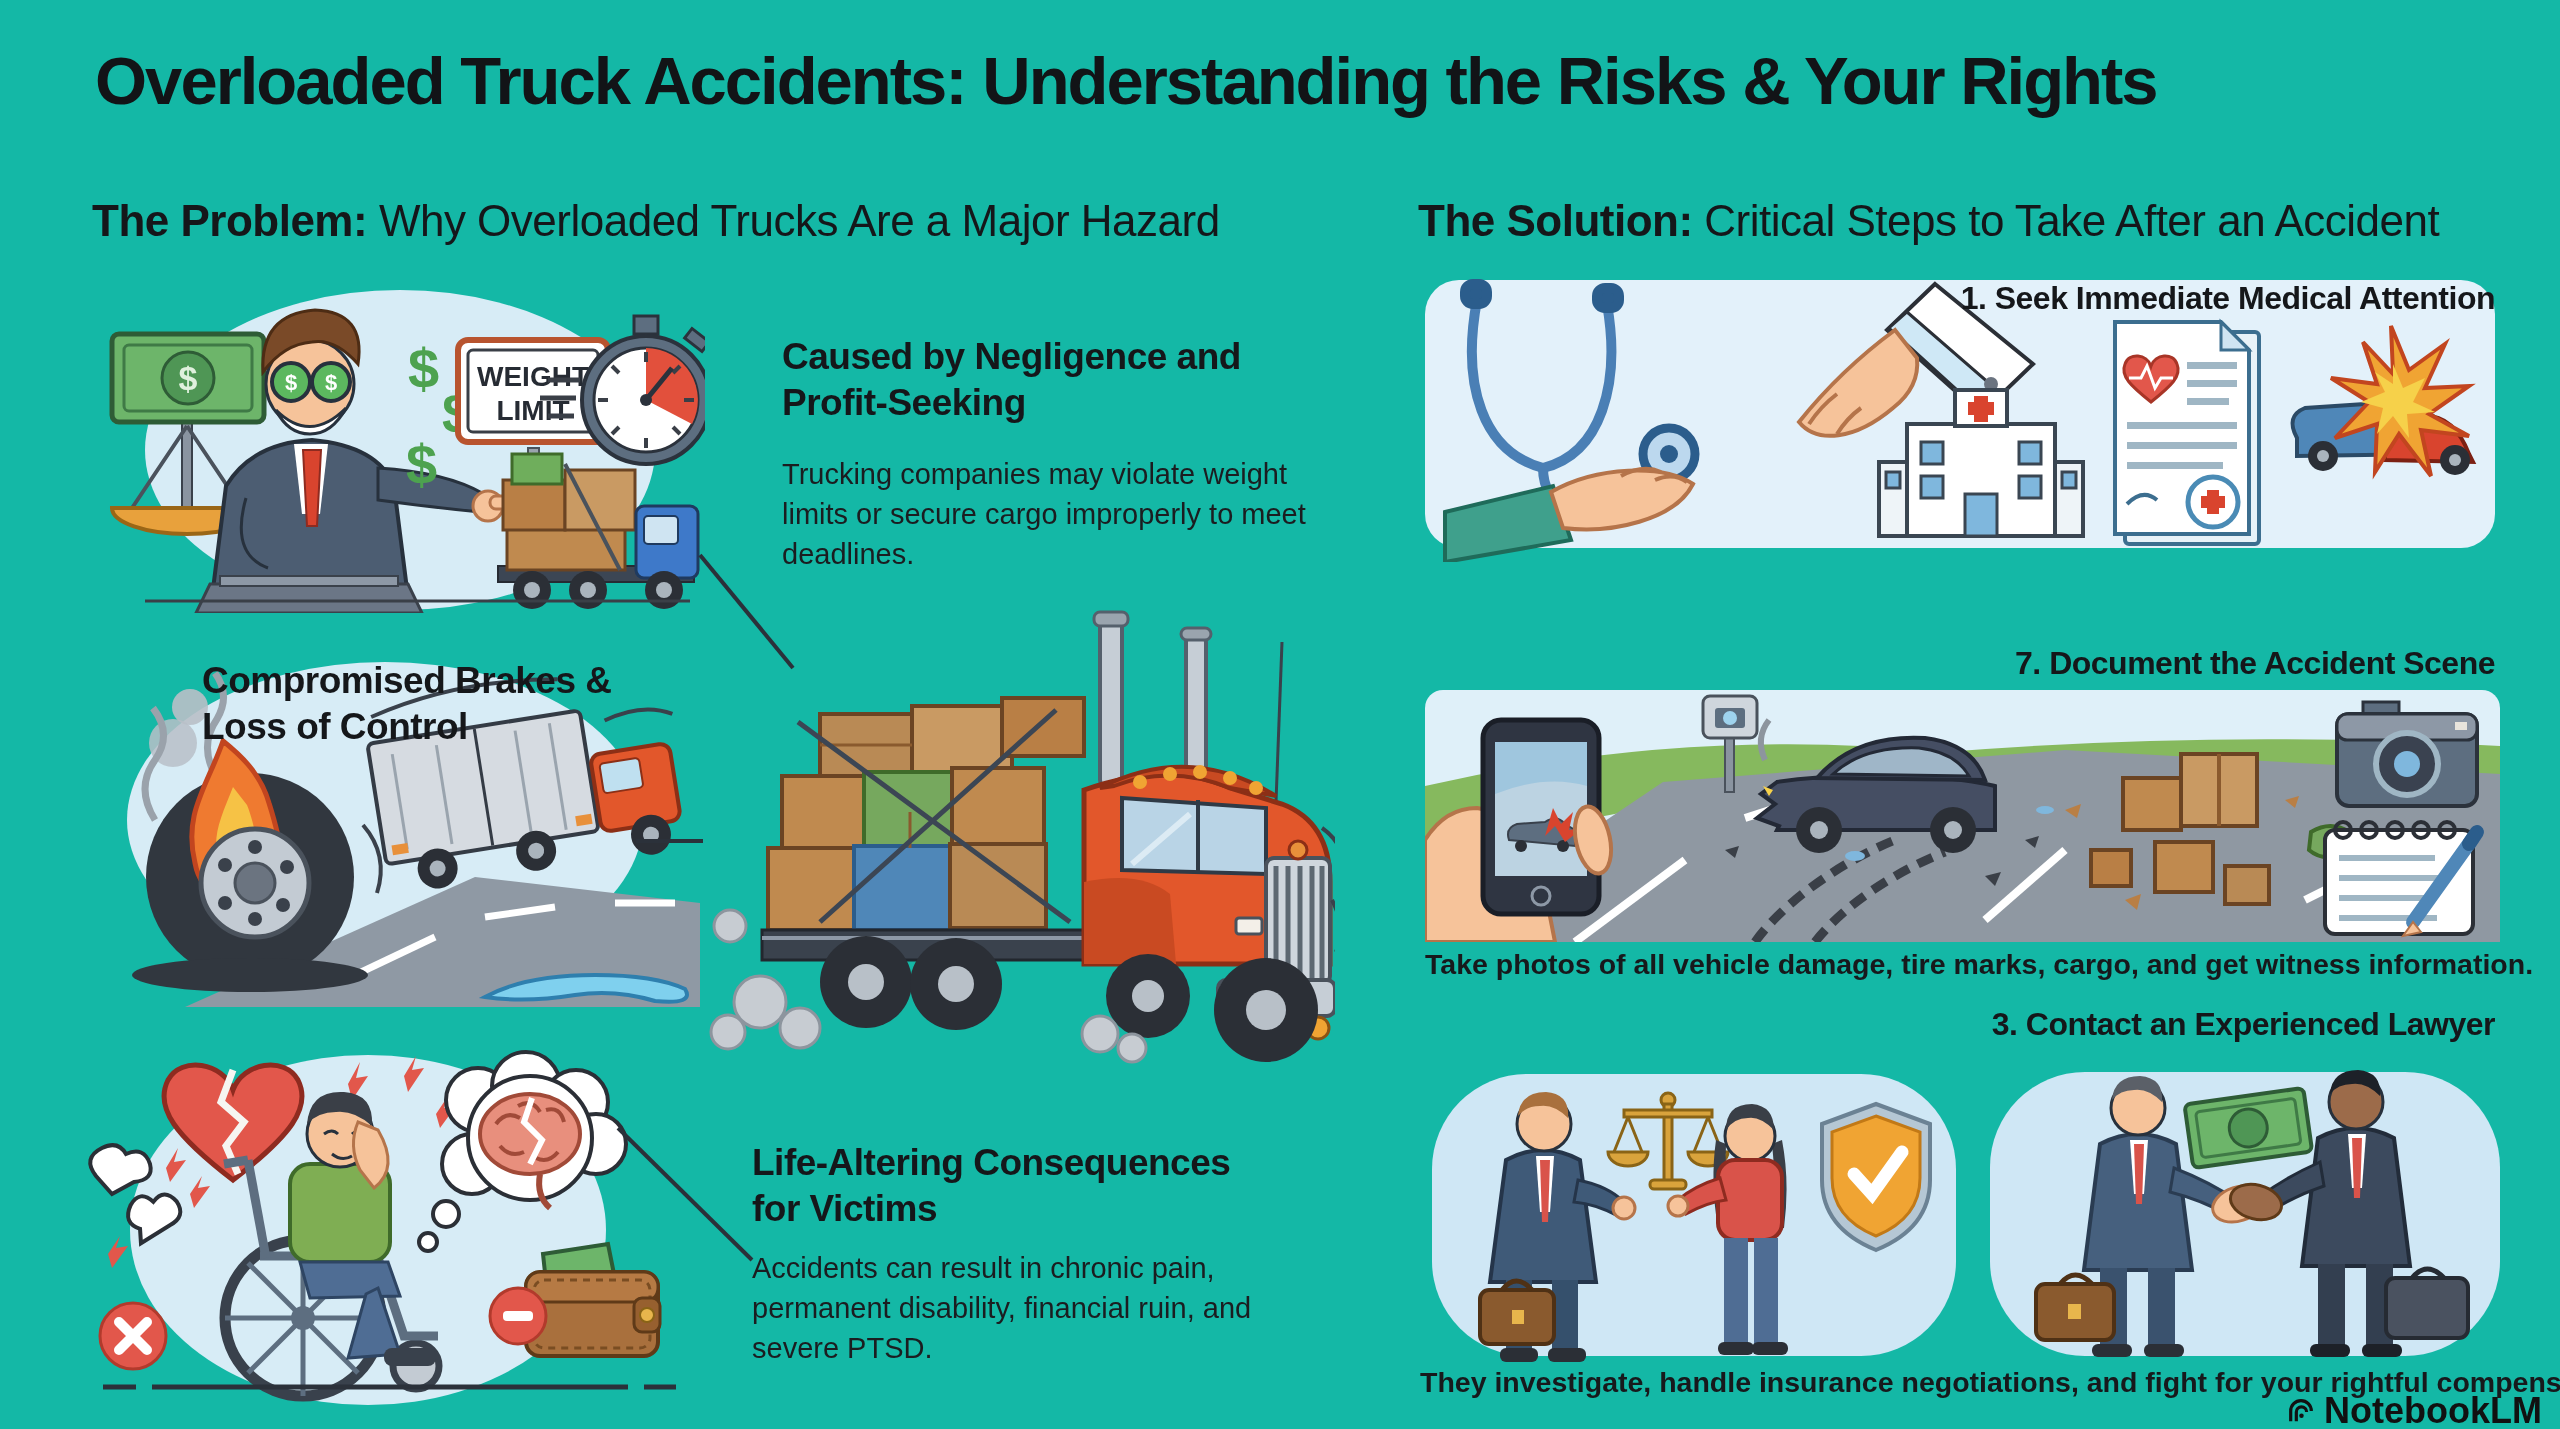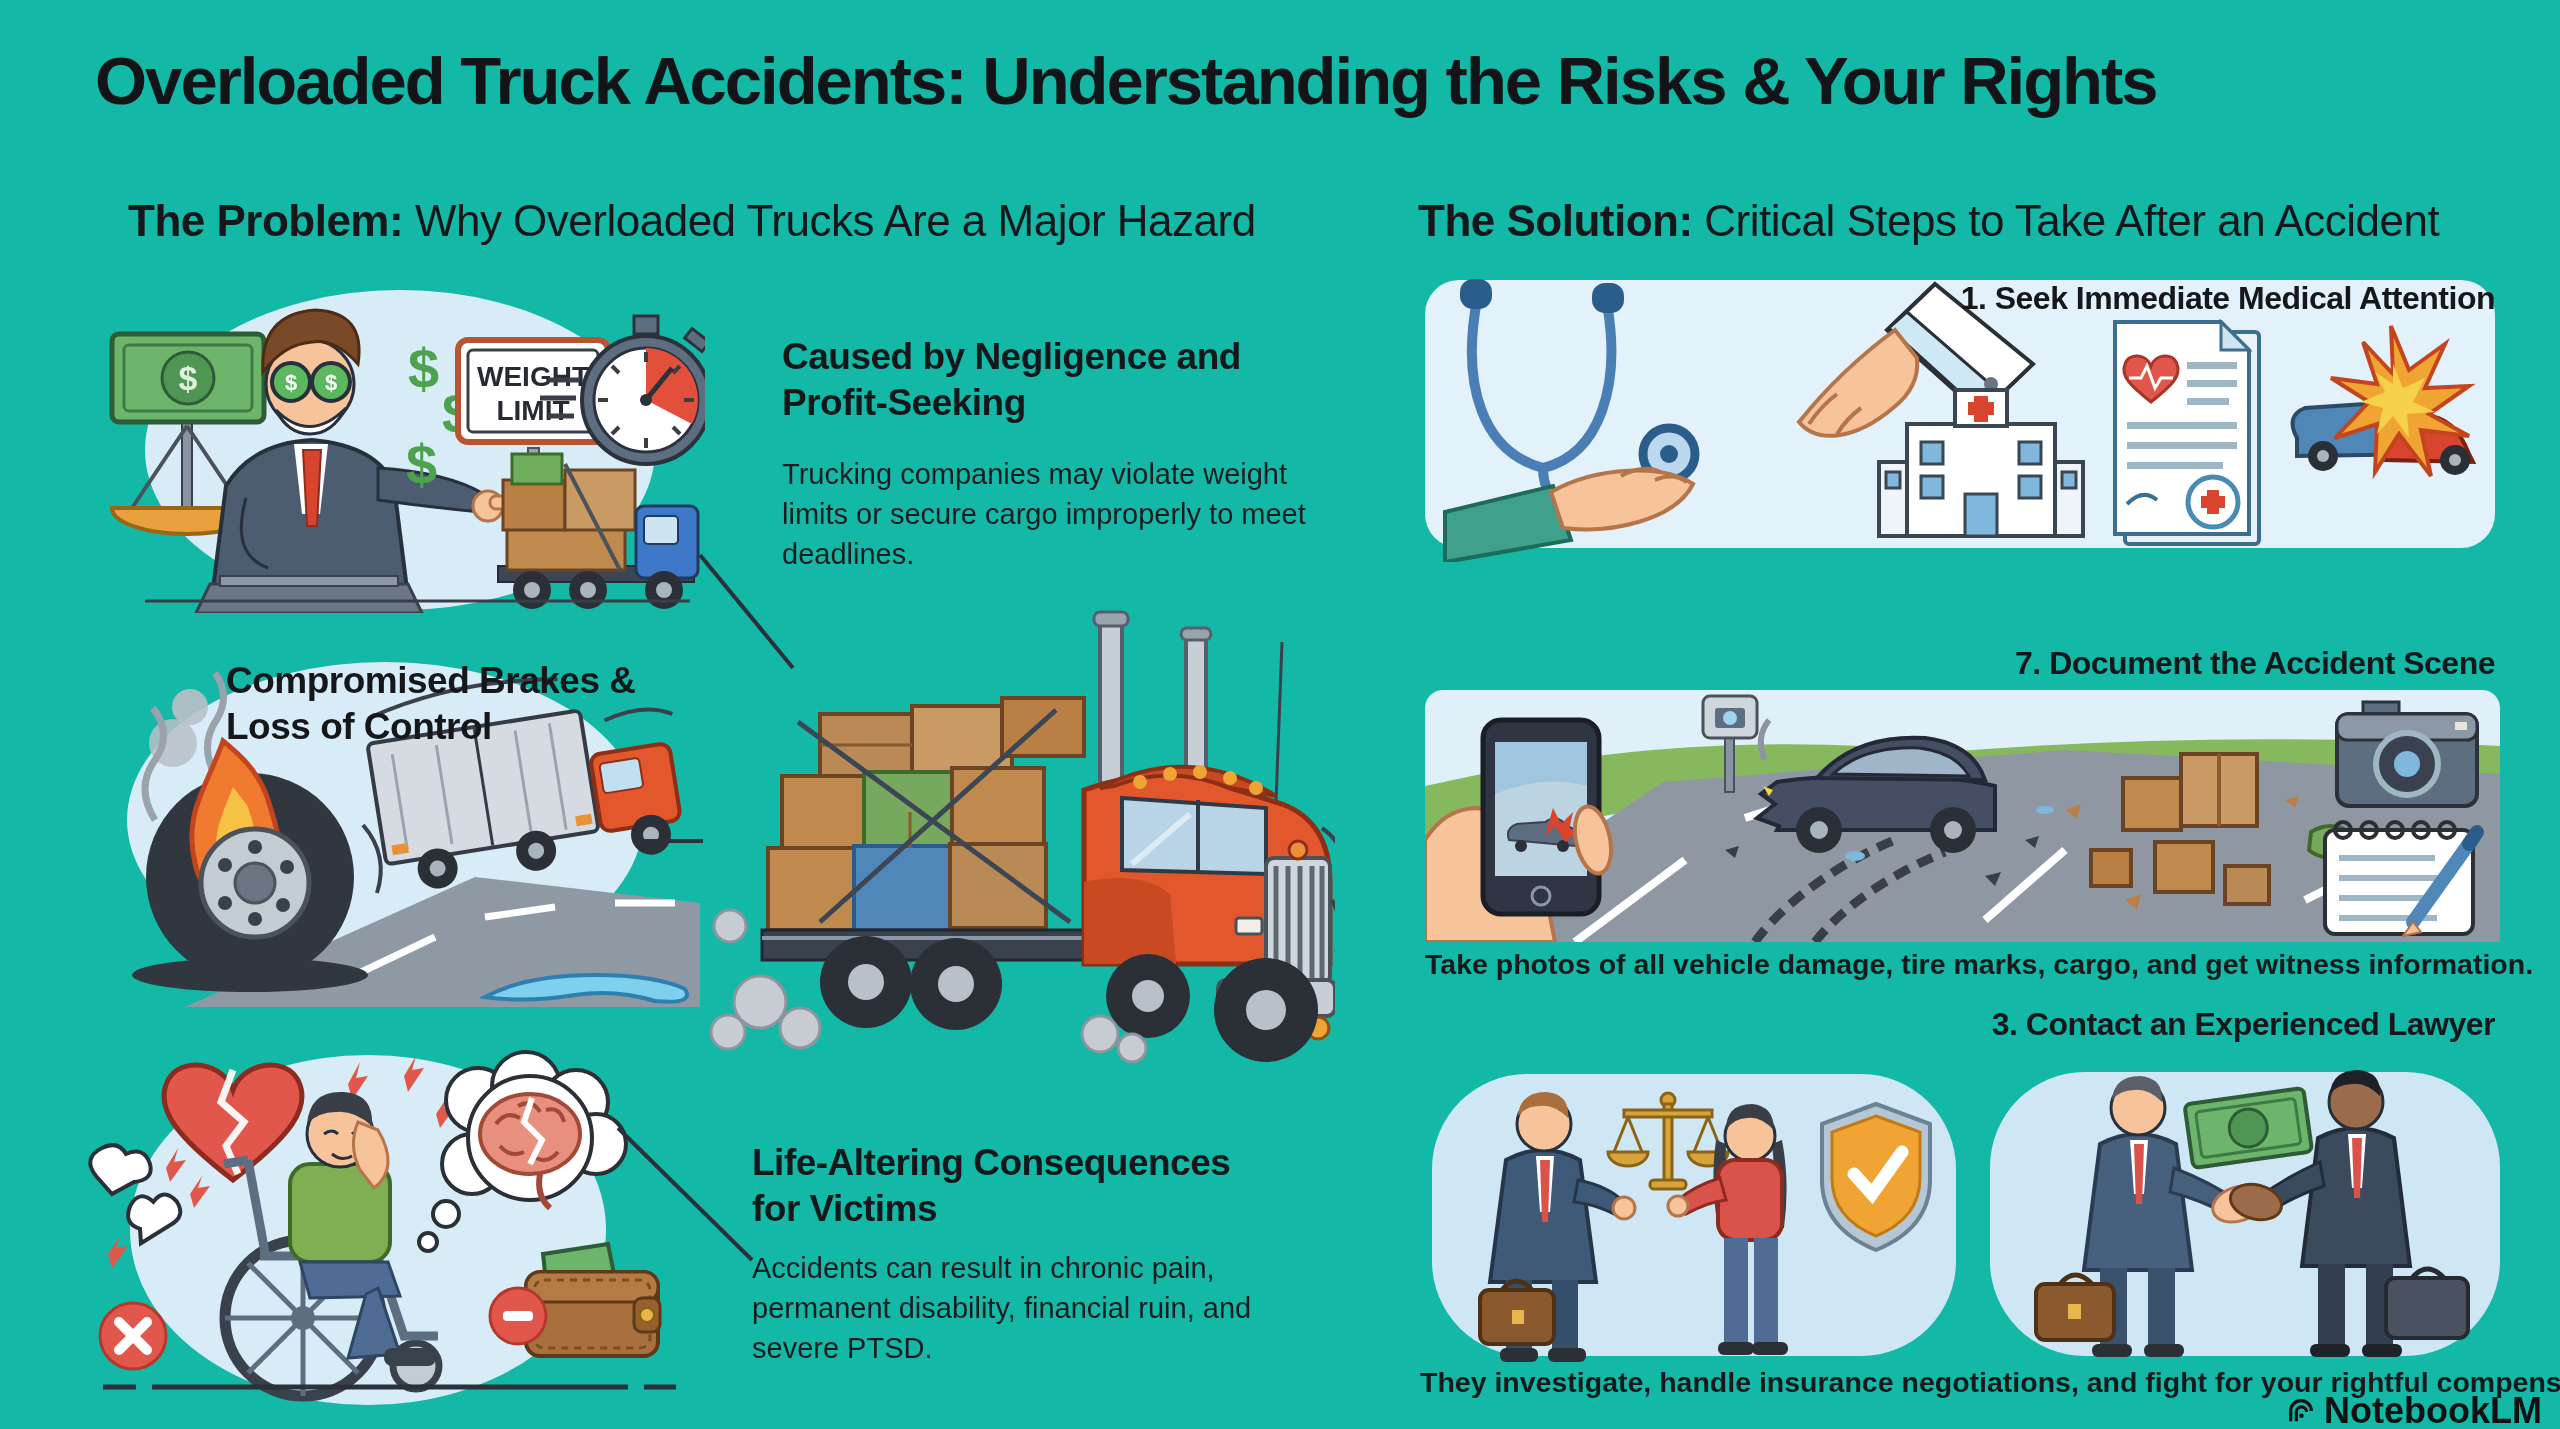--- a/index.html
+++ b/index.html
@@ -17,21 +17,21 @@
   svg{display:block;}
   .z2{z-index:2;}
 </style>
 </head>
 <body>
 
 <div class="page">
 
   <div class="abs ttl" style="left:95px;top:42px;">Overloaded Truck Accidents: Understanding the Risks &amp; Your Rights</div>
 
-  <div class="abs sech" style="left:92px;top:196px;margin-left:36px;">
+  <div class="abs sech" style="left:92px;top:196px;">
     <span class="b">The Problem:</span><span> Why Overloaded Trucks Are a Major Hazard</span>
   </div>
   <div class="abs sech" style="left:1418px;top:196px;">
     <span class="b">The Solution:</span><span> Critical Steps to Take After an Accident</span>
   </div>
 
   <svg class="abs" style="left:60px;top:268px;" width="645" height="345" viewBox="0 0 645 345">
     <ellipse cx="340" cy="182" rx="255" ry="160" fill="#d7ecf6"></ellipse>
 
     <g>
@@ -175,21 +175,21 @@
           <circle cx="232" cy="222" r="7"></circle>
           <circle cx="228" cy="260" r="7"></circle>
         <circle cx="200" cy="274" r="7"></circle>
           <circle cx="170" cy="258" r="7"></circle>
           <circle cx="170" cy="220" r="7"></circle>
       </g>
       <path d="M308,180 q26,30 14,68" stroke="#3a414b" stroke-width="4" fill="none"></path>
     </g>
   </svg>
 
-  <div class="abs h3 z2" style="left:202px;top:658px;margin-left:24px;">
+  <div class="abs h3 z2" style="left:202px;top:658px;">
     <span>Compromised Brakes &amp;</span><br>
     <span>Loss of Control</span>
   </div>
 
   <svg class="abs" style="left:670px;top:582px;" width="665" height="488" viewBox="0 0 665 488">
 
     <rect x="430" y="36" width="22" height="170" rx="8" fill="#c6ced6" stroke="#55606c" stroke-width="4"></rect>
     <rect x="516" y="52" width="20" height="140" rx="8" fill="#c6ced6" stroke="#55606c" stroke-width="4"></rect>
     <rect x="424" y="30" width="34" height="14" rx="6" fill="#9aa4ae" stroke="#55606c" stroke-width="3"></rect>
     <rect x="511" y="46" width="30" height="12" rx="6" fill="#9aa4ae" stroke="#55606c" stroke-width="3"></rect>

